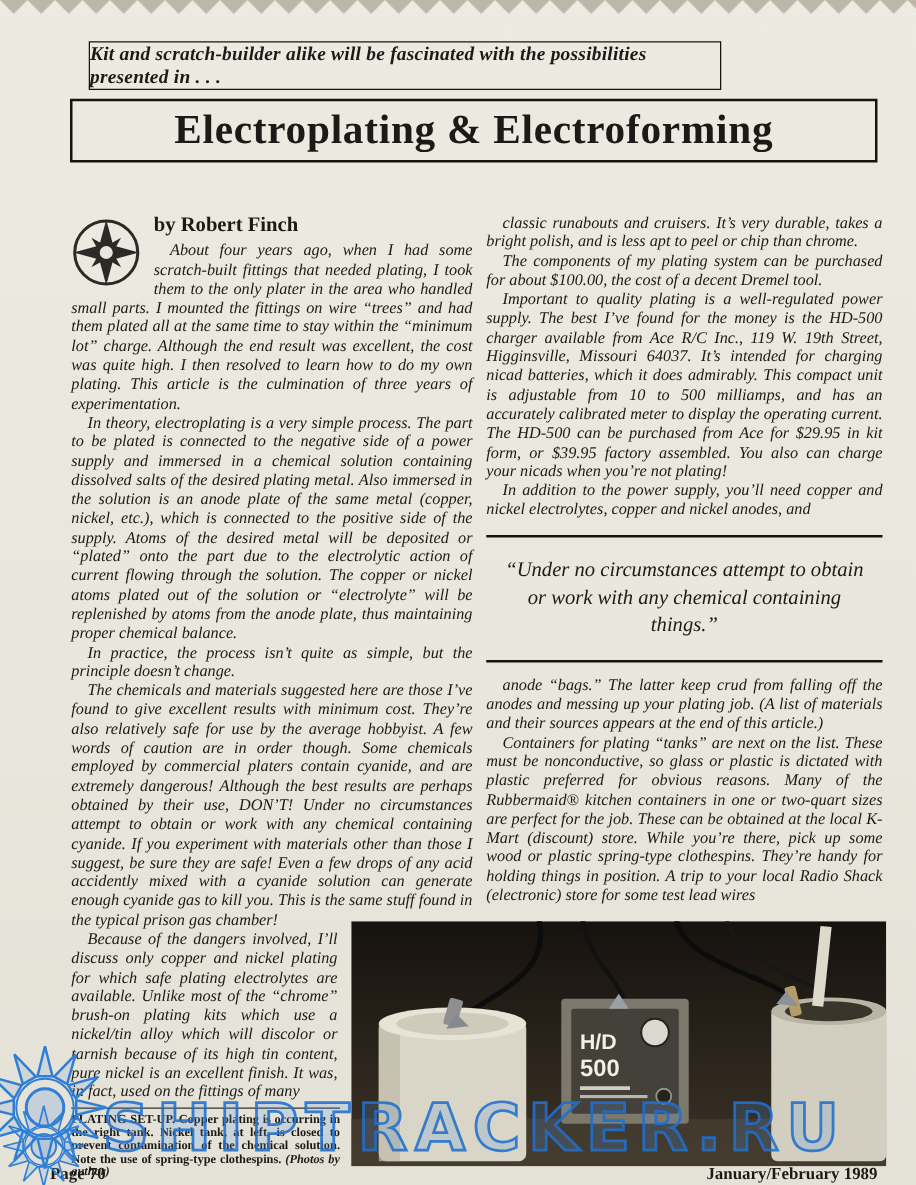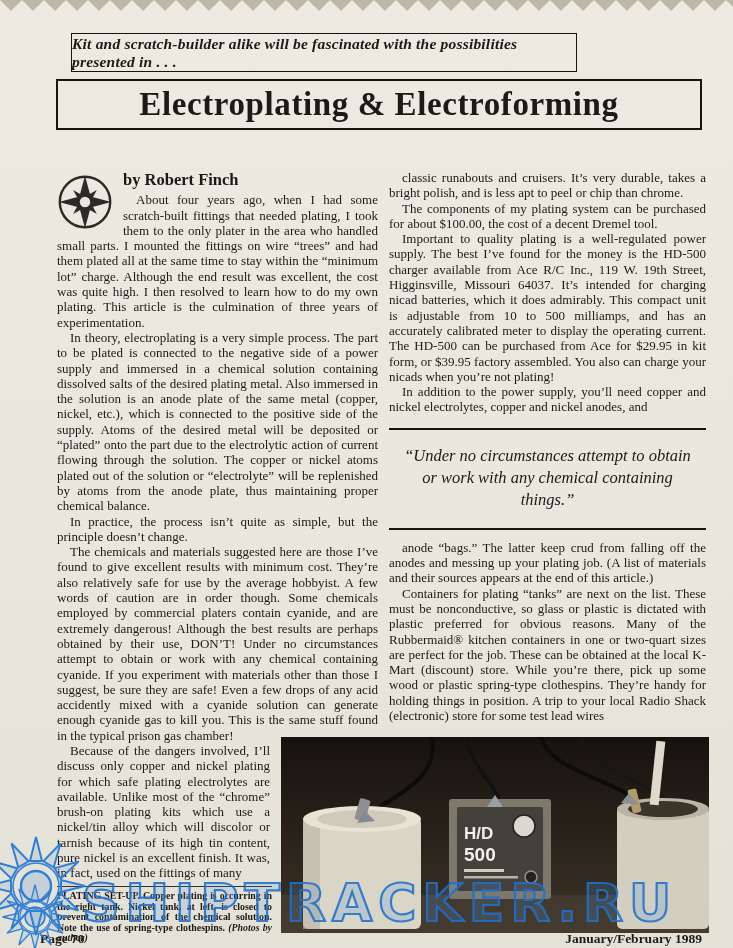--- a/index.html
+++ b/index.html
@@ -19,21 +19,21 @@
 
   .title-box {
     position:absolute; left:56px; top:79px; width:646px; height:51px;
     border:2px solid #16140f; display:flex; align-items:center; justify-content:center;
   }
   .title-box h1 { font-size:33px; font-weight:700; letter-spacing:0.6px; white-space:nowrap; }
 
   .col { position:absolute; top:170px; font-size:13px; line-height:15.3px; text-align:justify; }
   #col-left  { left:57px;  width:321px; }
   #col-right { left:389px; width:317px; }
-  .col p { text-indent:13px; }
+  .col p { text-indent:13px;font-style:italic; }
 
   .logo { float:left; width:56px; height:56px; margin:2px 10px 3px 0; }
   .byline { font-size:16.5px; font-weight:700; margin:2px 0 5px 0; text-align:left; }
   .byline-block { overflow:visible; }
   .narrow { width:213px; }
 
   .pull-quote {
     margin:13px 0 10px 0; padding:15px 6px 17px 6px;
     border-top:2px solid #16140f; border-bottom:2px solid #16140f;
   }

